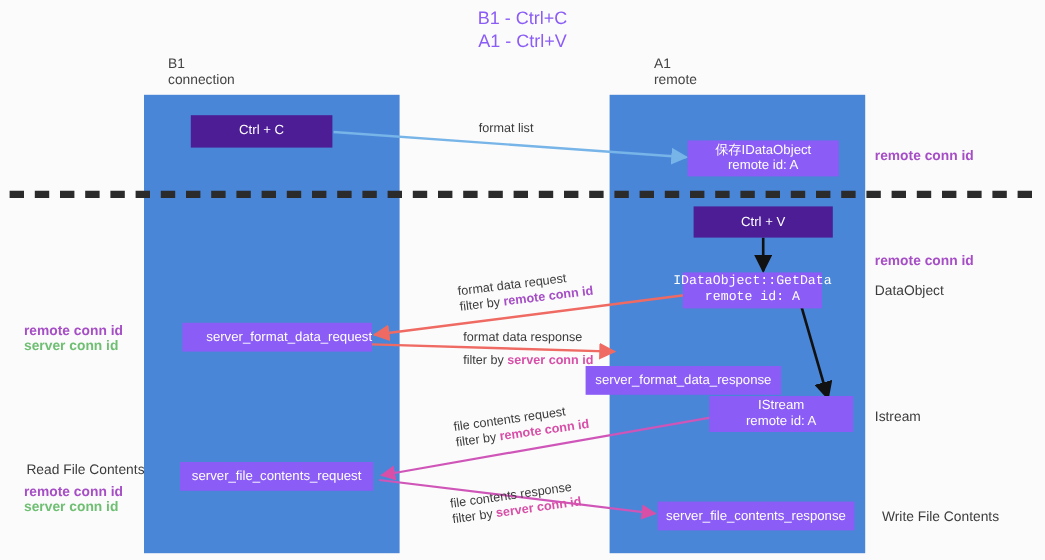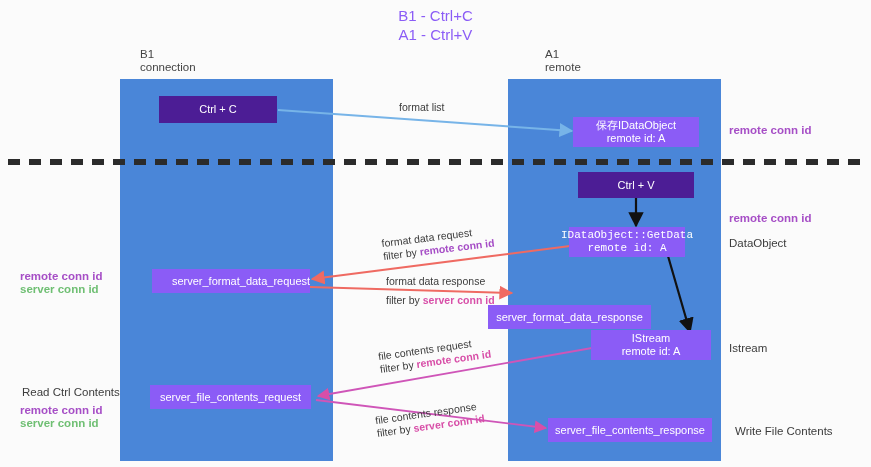--- a/index.html
+++ b/index.html
@@ -166,17 +166,17 @@
 
   <div class="abs lbl purple" style="left:729px;top:123px;">remote conn id</div>
   <div class="abs lbl purple" style="left:729px;top:211px;">remote conn id</div>
   <div class="abs lbl dark" style="left:729px;top:236px;">DataObject</div>
   <div class="abs lbl dark" style="left:729px;top:341px;">Istream</div>
   <div class="abs lbl dark" style="left:735px;top:424px;">Write File Contents</div>
 
   <div class="abs lbl purple" style="left:20px;top:269px;">remote conn id</div>
   <div class="abs lbl green" style="left:20px;top:282px;">server conn id</div>
 
-  <div class="abs lbl dark" style="left:22px;top:385px;">Read Ctrl Contents</div>
+  <div class="abs lbl dark" style="left:22px;top:385px;">Read File Contents</div>
   <div class="abs lbl purple" style="left:20px;top:403px;">remote conn id</div>
   <div class="abs lbl green" style="left:20px;top:416px;">server conn id</div>
 
 </div>
 
 </body></html>

